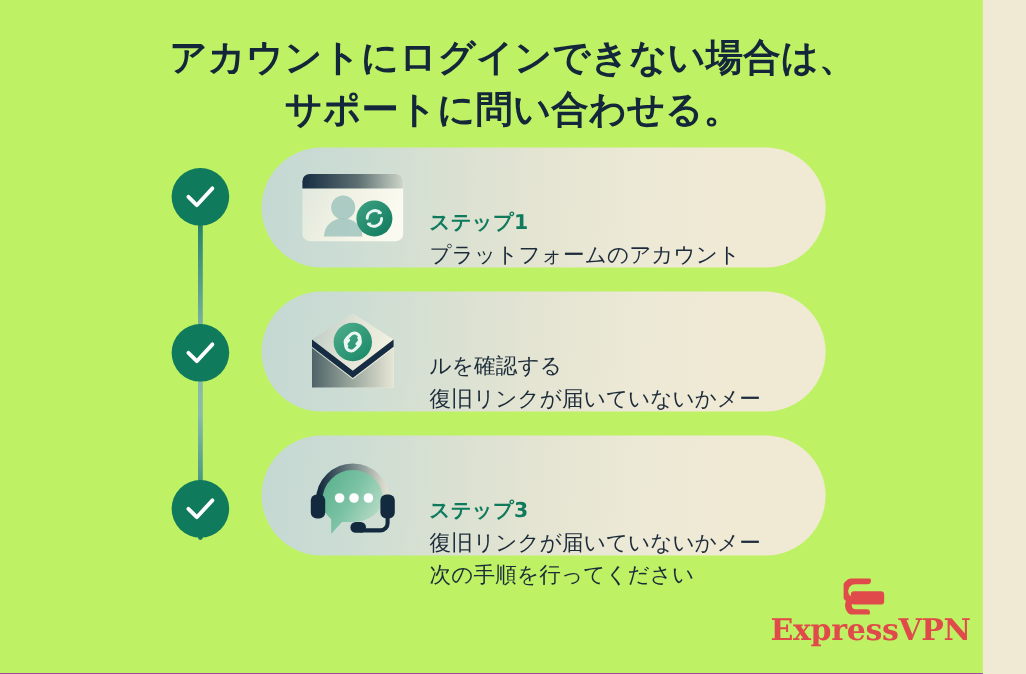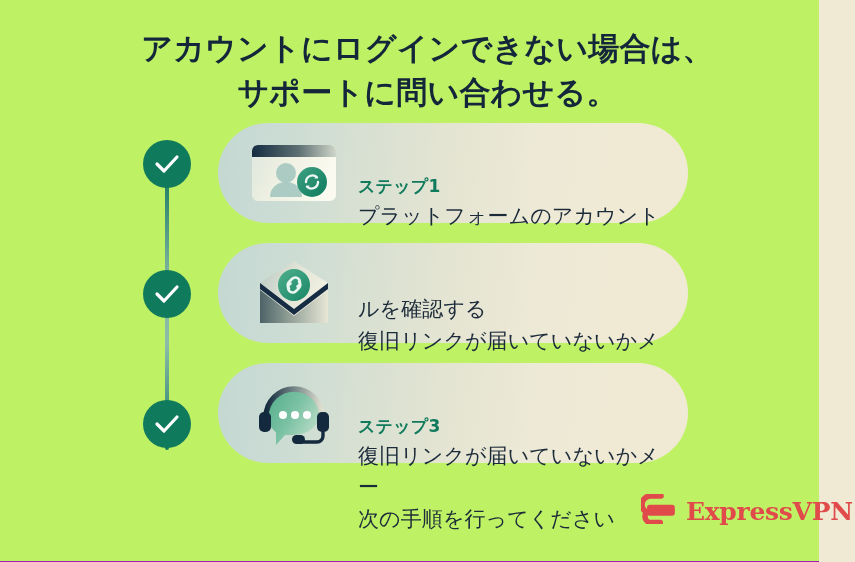--- a/index.html
+++ b/index.html
@@ -113,36 +113,38 @@
   .step-label {
     color: #0f7a5c;
     font-size: 17px;
     font-weight: 700;
     line-height: 1.5;
     letter-spacing: 0.2px;
     margin: 0 0 1px 0;
   }
   .step-desc {
     color: #1c2b3a;
-    font-size: 21px;
+    font-size: 18px;
     font-weight: 400;
     line-height: 1.5;
     letter-spacing: 0.1px;
     margin: 0;
+    font-family: Liberation Mono, monospace;
   }
 
   
   .logo {
     position: absolute;
     left: 641px;
     top: 482px;
     width: 160px;
     height: 42px;
     display: flex;
-    align-items: flex-end;
+    align-items: center;
+    flex-direction: column;
   }
   .logo-mark {
     width: 36px;
     height: 30px;
     flex: 0 0 auto;
   }
   .logo-word {
     margin-left: 9px;
     color: #e04a4a;
     font-family: "DejaVu Serif", "Liberation Serif", serif;

